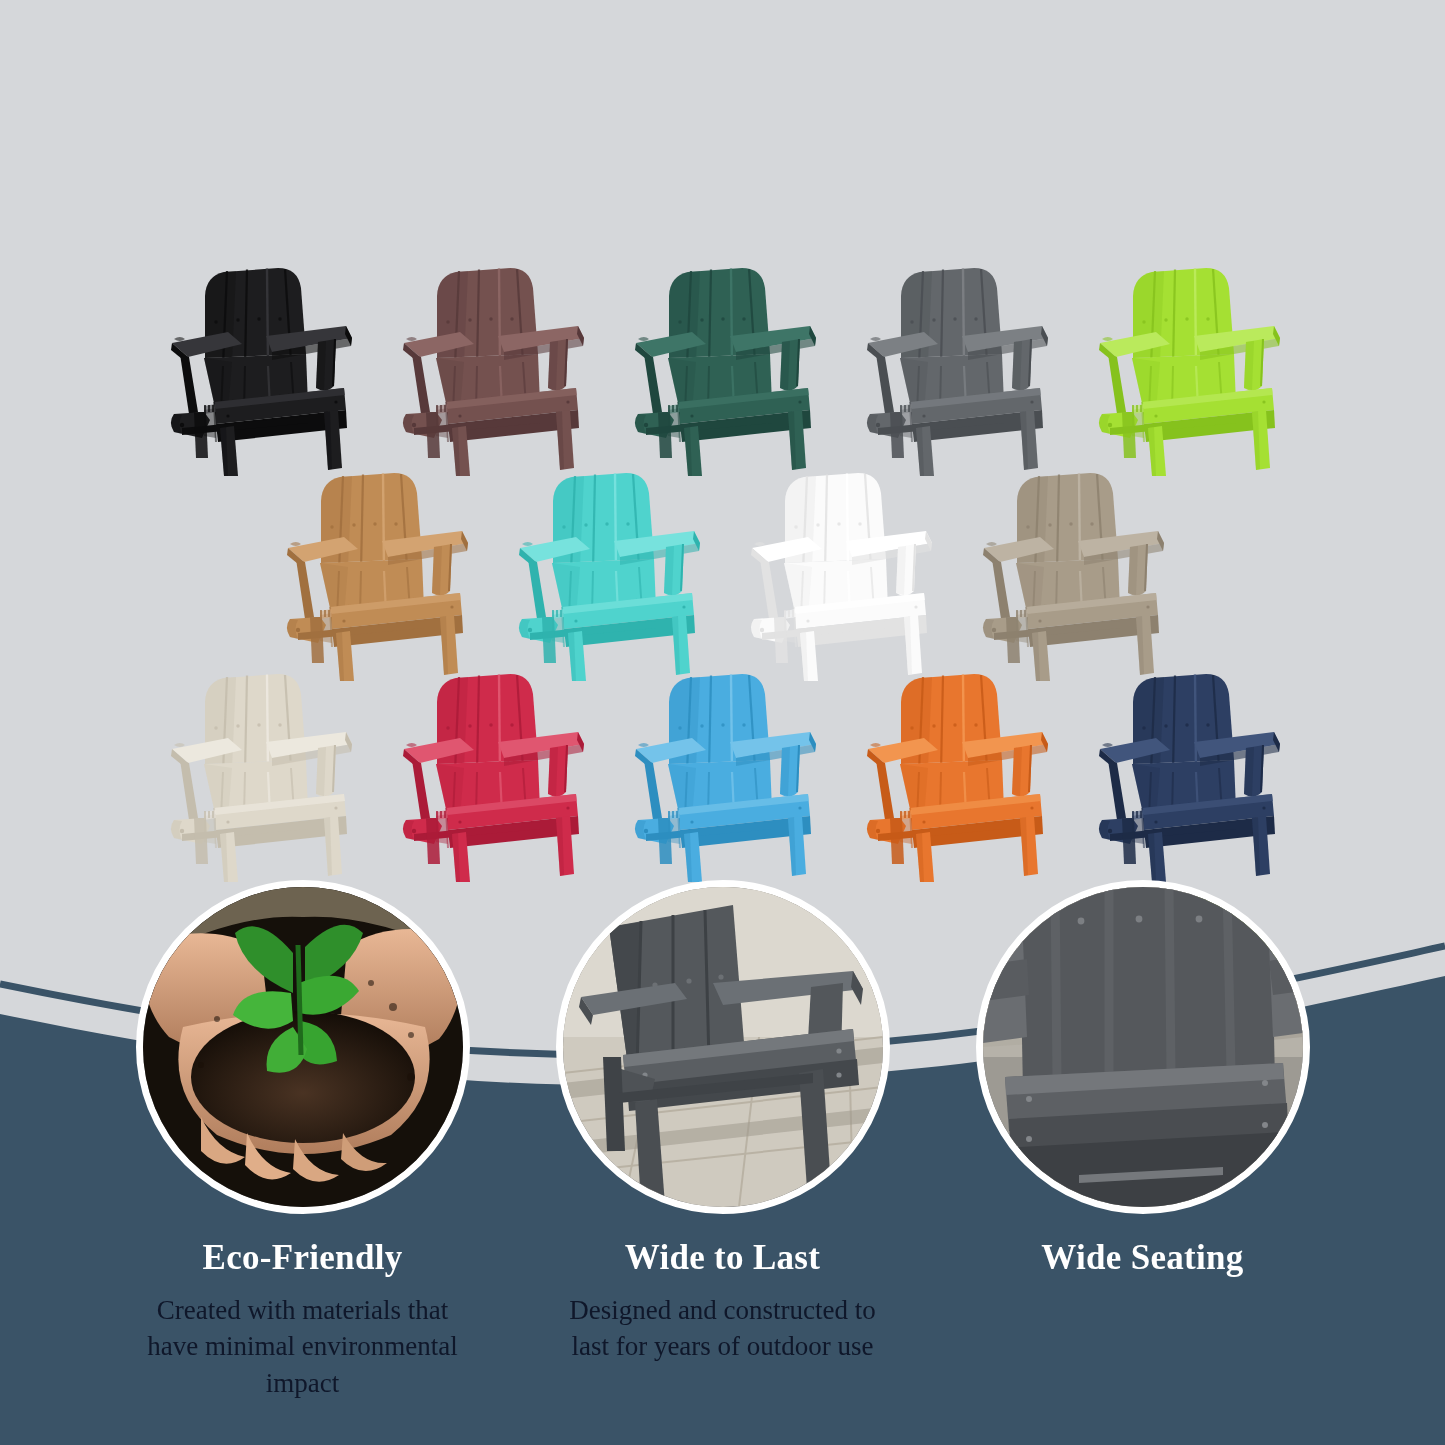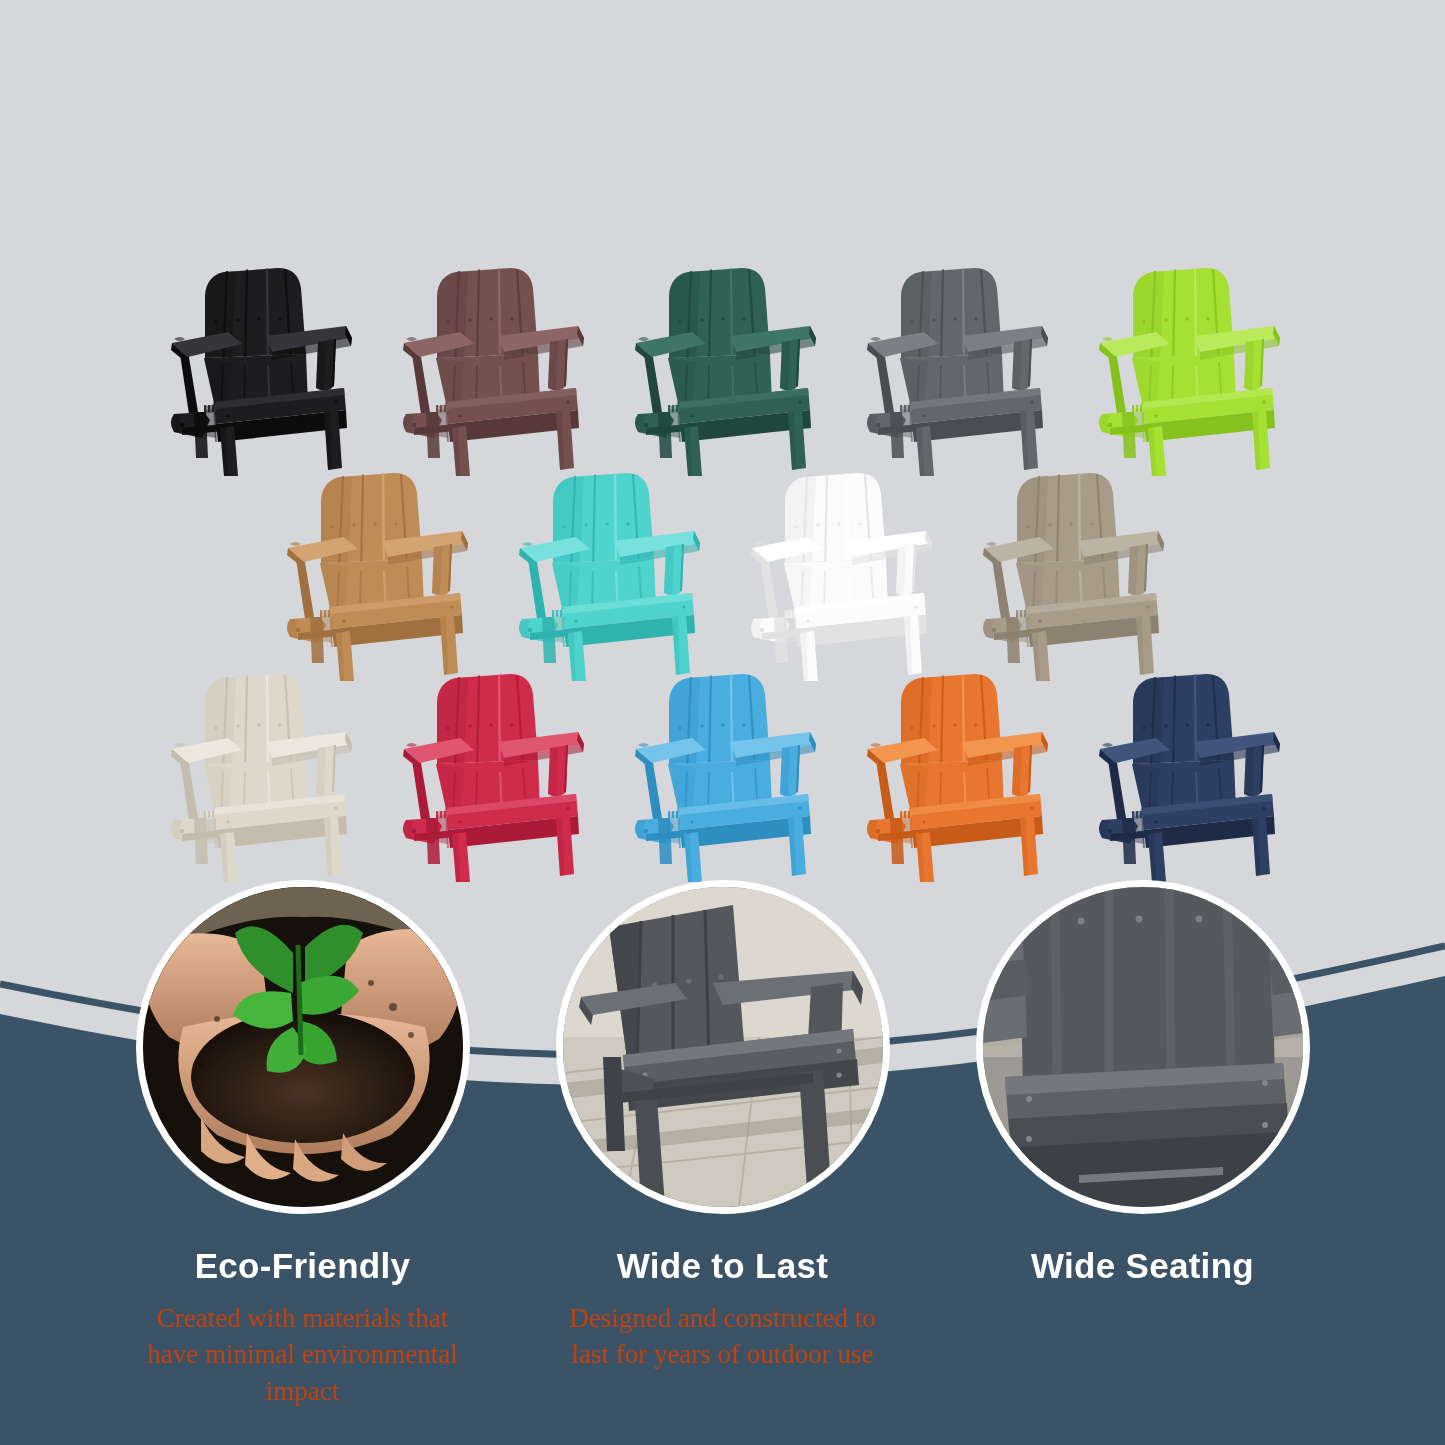--- a/index.html
+++ b/index.html
@@ -55,31 +55,31 @@
   .circle{
     width:320px;height:320px;border-radius:50%;
     border:7px solid #ffffff;
     margin:0 auto;
     overflow:hidden;
     position:relative;
     background:#6a6a6a;
   }
   .circle svg{display:block;width:100%;height:100%;}
   .feat-title{
-    font-family:Liberation Sans, sans-serif;
+    font-family:Liberation Serif, serif;
     font-weight:bold;
     font-size:35px;
     color:#ffffff;
-    margin-top:32px;
+    margin-top:24px;
     letter-spacing:0.3px;
   }
   .feat-desc{
     font-family:"Liberation Serif", serif;
     font-size:27px;
-    color:#c2410c;
+    color:#0f172a;
     line-height:1.35;
     margin-top:14px;
     padding:0 6px;
   }
 </style>
 </head>
 <body style="background: rgb(213, 215, 218);">
 
 <div id="stage" style="background: rgb(213, 215, 218);">
 

